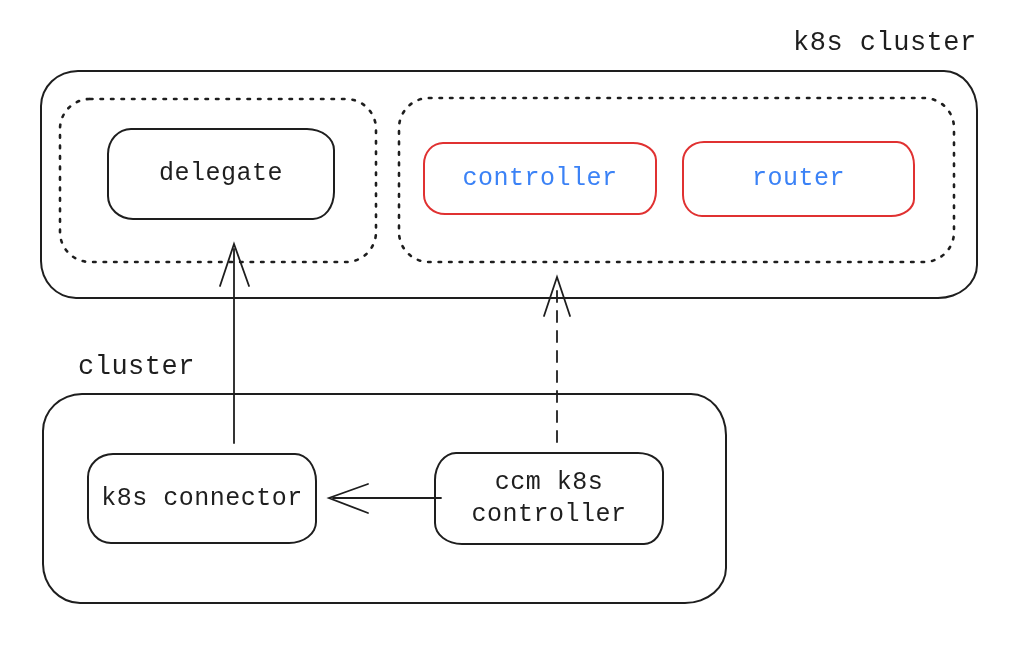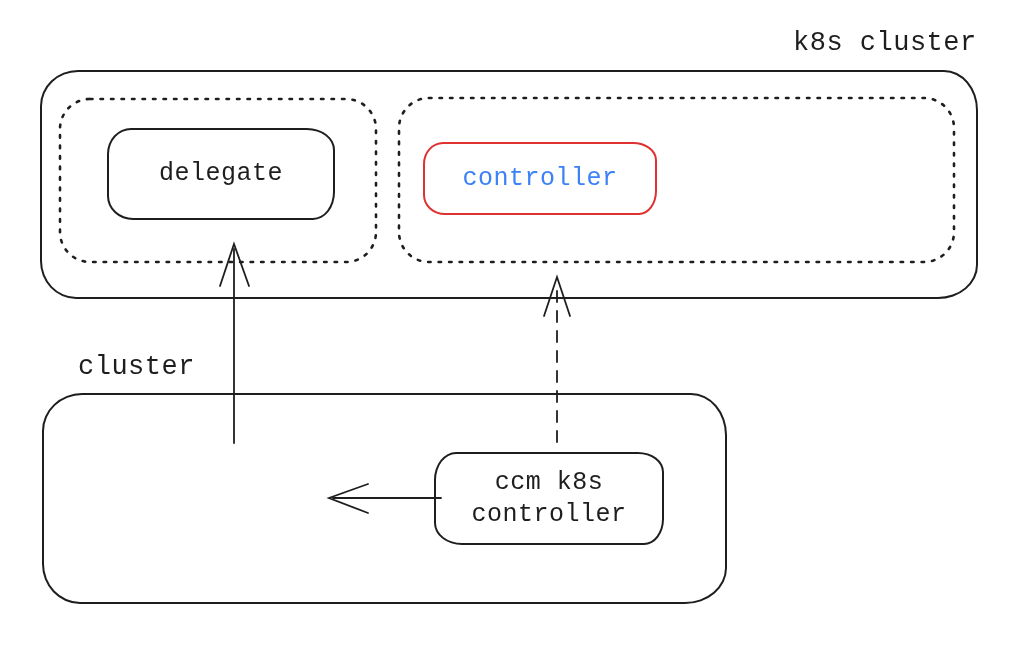--- a/index.html
+++ b/index.html
@@ -86,21 +86,27 @@
   <div class="container-box harness-box"></div>
 
   <div class="node node-delegate">
     <span>delegate</span>
   </div>
 
   <div class="node red node-controller">
     <span>controller</span>
   </div>
 
+  <div class="node red node-router">
+    <span>router</span>
+  </div>
 
+  <div class="node node-k8s-connector">
+    <span>k8s connector</span>
+  </div>
 
   <div class="node node-ccm-connector">
     <span>ccm k8s</span>
     <span>controller</span>
   </div>
 
   <svg class="edges-layer" viewBox="0 0 1020 648" xmlns="http://www.w3.org/2000/svg">
 
     <rect x="60" y="99" width="316" height="163" rx="30" ry="30" fill="none" stroke="#1e1e1e" stroke-width="2.6" stroke-dasharray="2.5 8" stroke-linecap="round"></rect>
 

